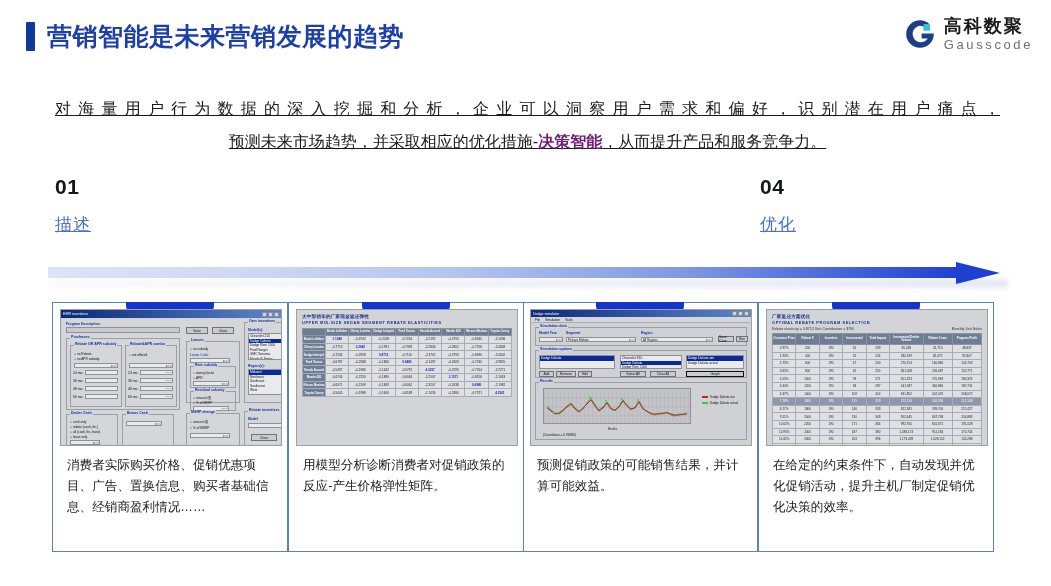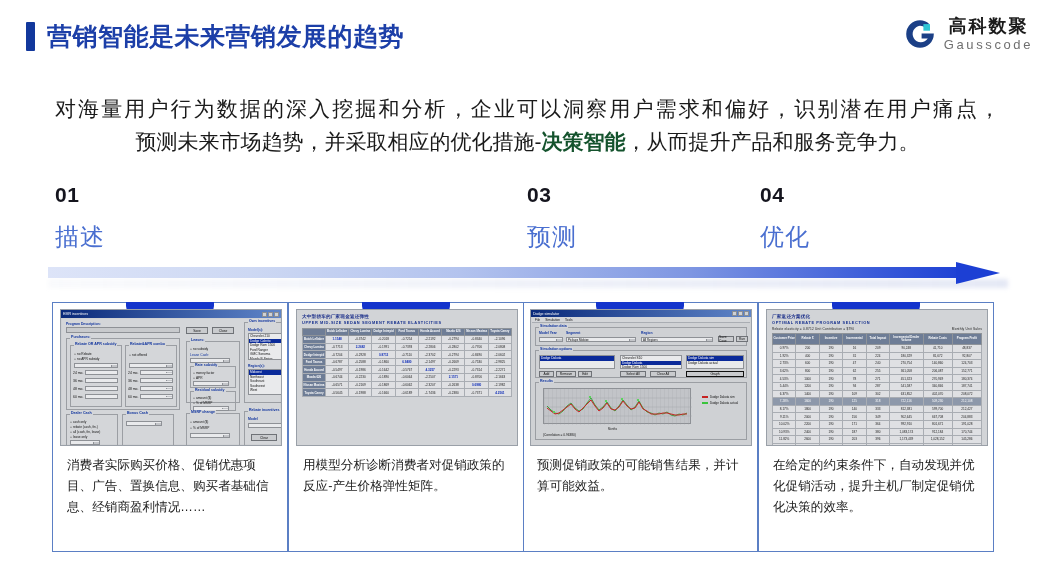--- a/index.html
+++ b/index.html
@@ -17,38 +17,39 @@
   .accent-bar { width:9px; height:29px; background:#12389c; margin-right:12px; border-radius:1px; }
   .slide-title {
     font-size:25px; font-weight:bold; color:#1c3fa8; letter-spacing:0.5px;
     white-space:nowrap;
   }
 
   
   .logo { position:absolute; right:18px; top:17px; display:flex; align-items:center; }
   .logo-mark { position:relative; width:34px; height:34px; margin-right:7px; }
   .logo-text { display:flex; flex-direction:column; line-height:1; }
-  .logo-cn { font-size:18px; font-weight:bold; color:#1b1b1b; letter-spacing:2px;text-align:center; }
+  .logo-cn { font-size:18px; font-weight:bold; color:#1b1b1b; letter-spacing:2px; }
   .logo-en { font-size:13px; color:#6f6f6f; letter-spacing:2.6px; margin-top:3px; }
 
   
   .para {
     position:absolute; left:55px; top:92px; width:945px;
-    font-size:21px; line-height:33px; color:#1a1a1a; text-align:center;
+    font-size:16px; line-height:33px; color:#1a1a1a; text-align:center;
     font-family:"Liberation Sans","DejaVu Sans",sans-serif;
-  }
-  .para .hl { color:#14532d; font-weight:bold; }
+    text-decoration:underline;
+  }
+  .para .hl { color:#701a75; font-weight:bold; }
   .para .l1 { display:block; text-align:justify; text-align-last:justify; }
   .para .l2 { display:block; }
 
   
   .steps { position:absolute; left:0; top:175px; width:1051px; height:80px; }
-  .step { position:absolute; top:8px; }
+  .step { position:absolute; top:0; }
   .step-num { font-size:21px; font-weight:bold; color:#15151e; letter-spacing:0.5px; }
-  .step-label { font-size:24px; color:#4a6fd0; margin-top:14px; letter-spacing:1px; }
+  .step-label { font-size:17px; color:#4a6fd0; margin-top:14px; letter-spacing:1px;text-decoration:underline; }
 
   
   .arrow-wrap { position:absolute; left:48px; top:262px; width:960px; height:22px; }
   .arrow-shaft {
     position:absolute; left:0; top:5px; width:918px; height:11px;
     background:linear-gradient(to right,#dde4f8 0%,#cdd8f3 22%,#b3c3ee 45%,#7e96e2 70%,#3a5bd9 90%,#1c3fd4 100%);
   }
   .arrow-head {
     position:absolute; left:908px; top:0px; width:0; height:0;
     border-top:11px solid transparent; border-bottom:11px solid transparent;
@@ -157,24 +158,20 @@
 
   <div class="para">
     <span class="l1">对海量用户行为数据的深入挖掘和分析，企业可以洞察用户需求和偏好，识别潜在用户痛点，</span>
     <span class="l2"><span>预测未来市场趋势，并采取相应的优化措施-</span><span class="hl">决策智能</span><span>，从而提升产品和服务竞争力。</span></span>
   </div>
 
   <div class="steps">
     <div class="step" style="left:55px;">
       <div class="step-num">01</div>
       <div class="step-label">描述</div>
-    </div>
-    <div class="step" style="left:527px;">
-      <div class="step-num">03</div>
-      <div class="step-label">预测</div>
     </div>
     <div class="step" style="left:760px;">
       <div class="step-num">04</div>
       <div class="step-label">优化</div>
     </div>
   </div>
 
   <div class="arrow-wrap">
     <div class="arrow-shadow"></div>
     <div class="arrow-shaft"></div>

